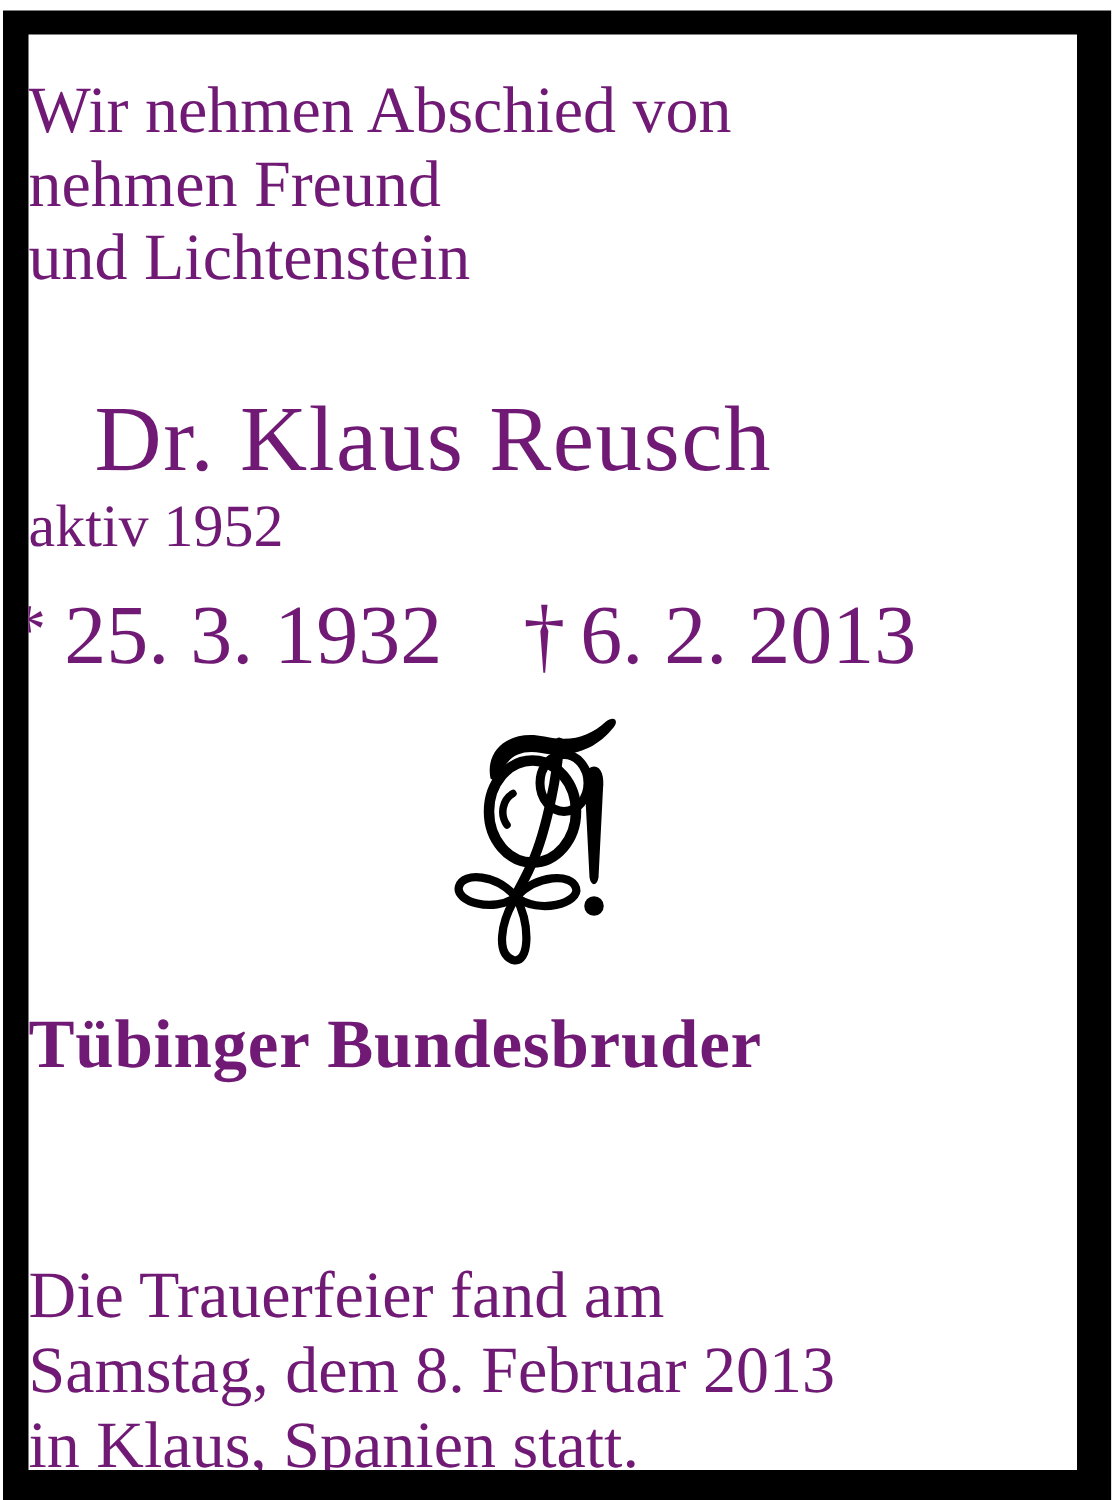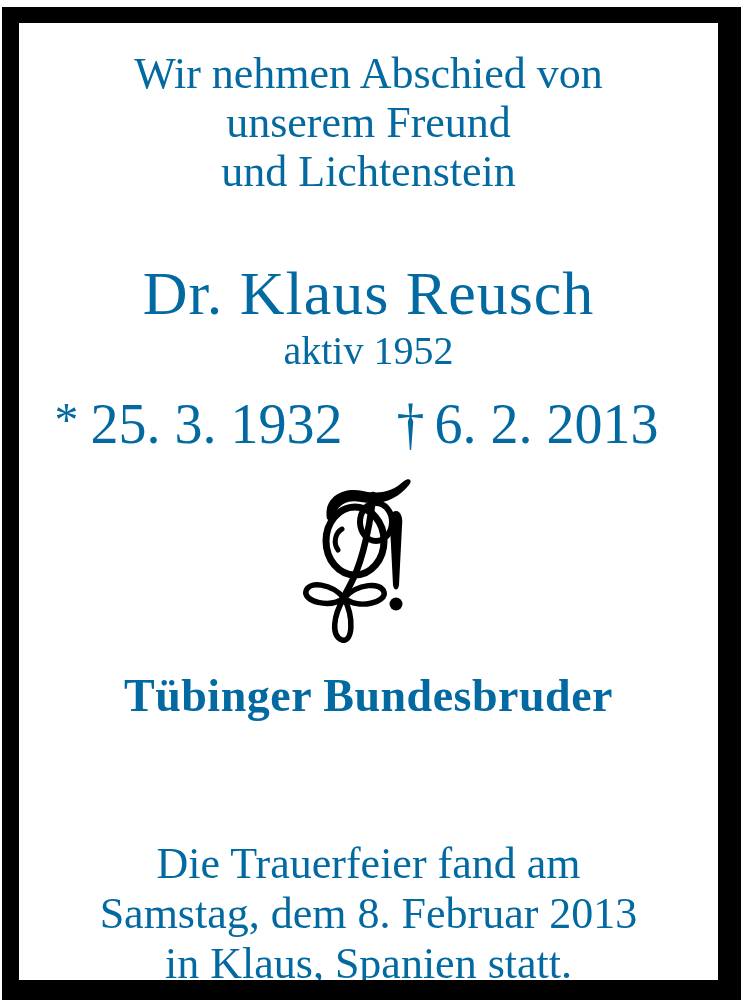--- a/index.html
+++ b/index.html
@@ -19,36 +19,37 @@
     box-sizing: border-box;
     border-style: solid;
     border-color: #000000;
     border-width: 16px 23px 20px 17px;
     background: #ffffff;
   }
   .content {
     position: relative;
     width: 100%;
     height: 100%;
-    text-align: center;
-    color: #0369a1;
+    text-align: left;
+    color: #701a75;
     font-family: "Liberation Serif", "DejaVu Serif", serif;
     overflow: hidden;
   }
   .intro {
     padding-top: 26px;
     font-size: 44px;
     line-height: 49px;
   }
   .name {
     margin-top: 64px;
     font-size: 62px;
     line-height: 66px;
     letter-spacing: 1px;
     white-space: nowrap;
+    padding-left: 44px;
   }
   .aktiv {
     margin-top: 1px;
     font-size: 40px;
     line-height: 48px;
   }
   .dates {
     margin-top: 20px;
     font-size: 56px;
     line-height: 50px;
@@ -91,21 +92,21 @@
 </style>
 </head>
 <body>
 
 <div class="page">
   <div class="frame">
     <div class="content">
 
       <div class="intro">
         <div>Wir nehmen Abschied von</div>
-        <div>unserem Freund</div>
+        <div>nehmen Freund</div>
         <div>und Lichtenstein</div>
       </div>
 
       <div class="name">Dr. Klaus Reusch</div>
 
       <div class="aktiv">aktiv 1952</div>
 
       <div class="dates">
         <span><span class="star">*</span><span>25. 3. 1932</span></span><span class="dates-gap"></span><span><span class="dagger">†</span><span>6. 2. 2013</span></span>
       </div>

